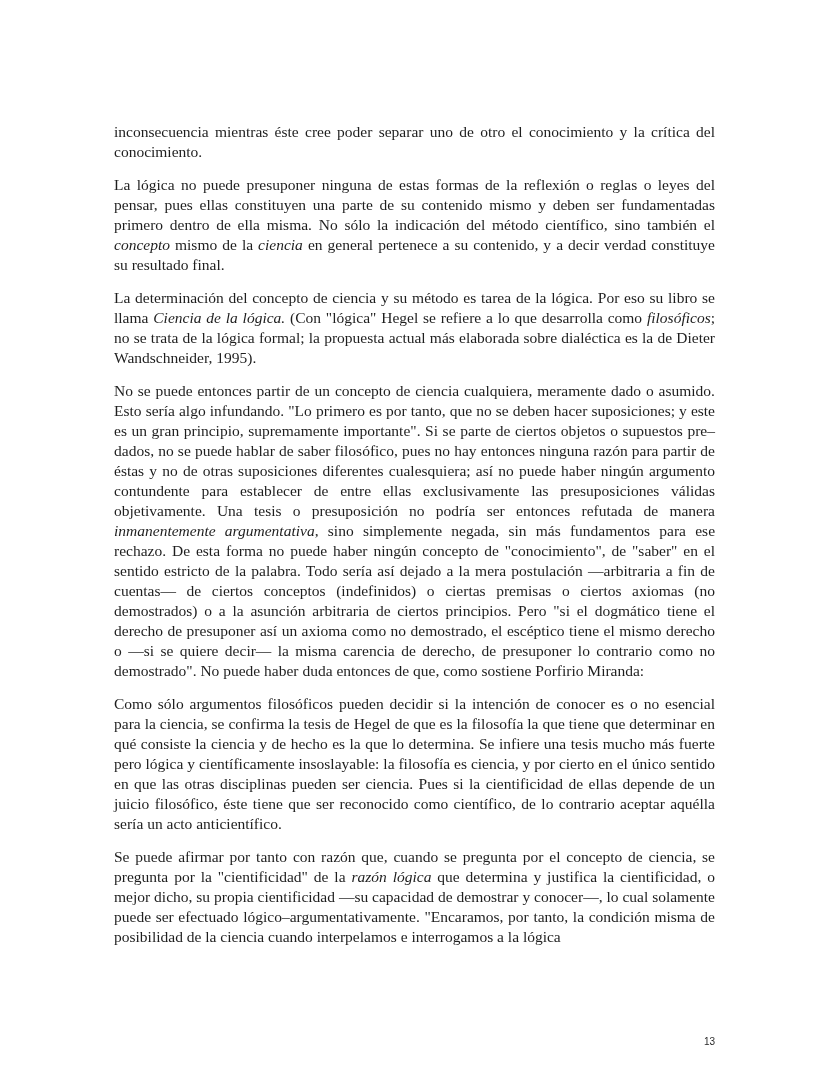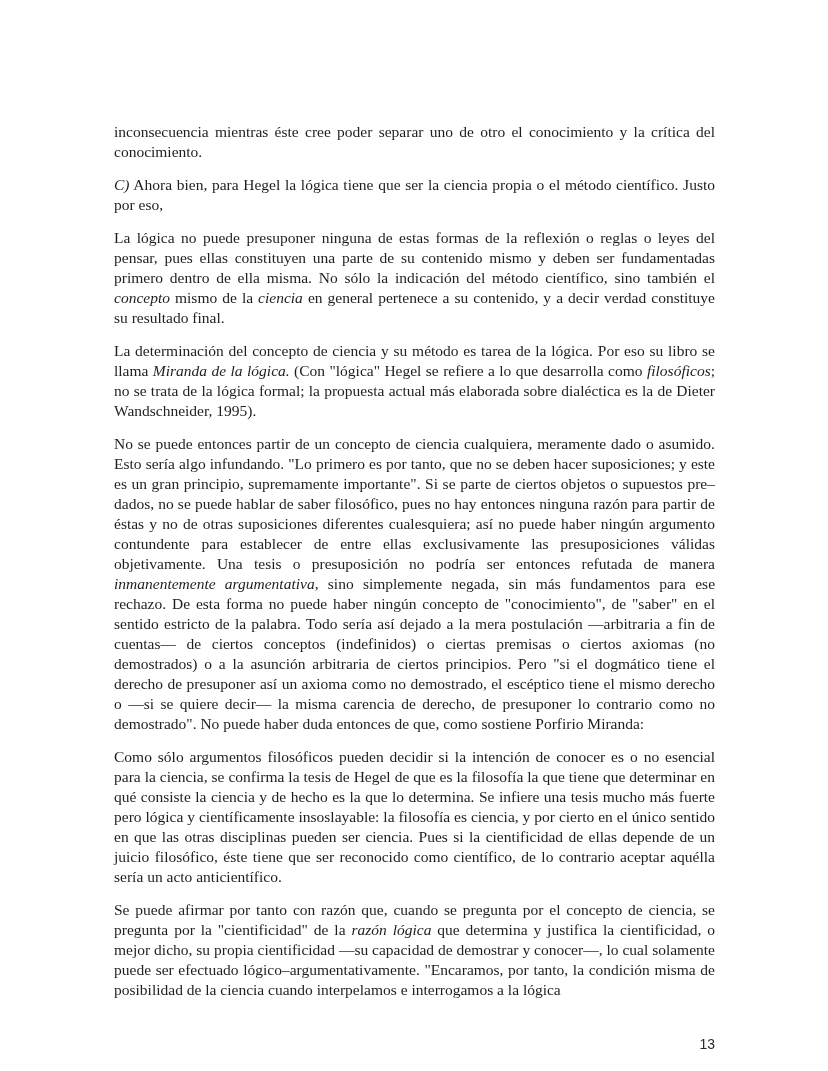--- a/index.html
+++ b/index.html
@@ -42,31 +42,30 @@
   .para em {
     font-style: italic;
   }
   .page-number {
     position: absolute;
     left: 114px;
     top: 1004px;
     width: 601px;
     text-align: right;
     font-family: "Liberation Sans", sans-serif;
-    font-size: 14px;
+    font-size: 10px;
     color: #2a2a2a;
   }
 </style>
 </head>
 <body>
 
 <div class="page">
   <div class="text-block">
       <p class="para"><span>inconsecuencia mientras éste cree poder separar uno de otro el conocimiento y la crítica del conocimiento.</span></p>
-      <p class="para"><em>C)</em><span> Ahora bien, para Hegel la lógica tiene que ser la ciencia propia o el método científico. Justo por eso,</span></p>
       <p class="para"><span>La lógica no puede presuponer ninguna de estas formas de la reflexión o reglas o leyes del pensar, pues ellas constituyen una parte de su contenido mismo y deben ser fundamentadas primero dentro de ella misma. No sólo la indicación del método científico, sino también el </span><em>concepto</em><span> mismo de la </span><em>ciencia</em><span> en general pertenece a su contenido, y a decir verdad constituye su resultado final.</span></p>
-      <p class="para"><span>La determinación del concepto de ciencia y su método es tarea de la lógica. Por eso su libro se llama </span><em>Miranda de la lógica.</em><span> (Con "lógica" Hegel se refiere a lo que desarrolla como </span><em>filosóficos</em><span>; no se trata de la lógica formal; la propuesta actual más elaborada sobre dialéctica es la de Dieter Wandschneider, 1995).</span></p>
+      <p class="para"><span>La determinación del concepto de ciencia y su método es tarea de la lógica. Por eso su libro se llama </span><em>Ciencia de la lógica.</em><span> (Con "lógica" Hegel se refiere a lo que desarrolla como </span><em>filosóficos</em><span>; no se trata de la lógica formal; la propuesta actual más elaborada sobre dialéctica es la de Dieter Wandschneider, 1995).</span></p>
       <p class="para"><span>No se puede entonces partir de un concepto de ciencia cualquiera, meramente dado o asumido. Esto sería algo infundando. "Lo primero es por tanto, que no se deben hacer suposiciones; y este es un gran principio, supremamente importante". Si se parte de ciertos objetos o supuestos pre–dados, no se puede hablar de saber filosófico, pues no hay entonces ninguna razón para partir de éstas y no de otras suposiciones diferentes cualesquiera; así no puede haber ningún argumento contundente para establecer de entre ellas exclusivamente las presuposiciones válidas objetivamente. Una tesis o presuposición no podría ser entonces refutada de manera </span><em>inmanentemente argumentativa</em><span>, sino simplemente negada, sin más fundamentos para ese rechazo. De esta forma no puede haber ningún concepto de "conocimiento", de "saber" en el sentido estricto de la palabra. Todo sería así dejado a la mera postulación —arbitraria a fin de cuentas— de ciertos conceptos (indefinidos) o ciertas premisas o ciertos axiomas (no demostrados) o a la asunción arbitraria de ciertos principios. Pero "si el dogmático tiene el derecho de presuponer así un axioma como no demostrado, el escéptico tiene el mismo derecho o —si se quiere decir— la misma carencia de derecho, de presuponer lo contrario como no demostrado". No puede haber duda entonces de que, como sostiene Porfirio Miranda:</span></p>
       <p class="para"><span>Como sólo argumentos filosóficos pueden decidir si la intención de conocer es o no esencial para la ciencia, se confirma la tesis de Hegel de que es la filosofía la que tiene que determinar en qué consiste la ciencia y de hecho es la que lo determina. Se infiere una tesis mucho más fuerte pero lógica y científicamente insoslayable: la filosofía es ciencia, y por cierto en el único sentido en que las otras disciplinas pueden ser ciencia. Pues si la cientificidad de ellas depende de un juicio filosófico, éste tiene que ser reconocido como científico, de lo contrario aceptar aquélla sería un acto anticientífico.</span></p>
       <p class="para"><span>Se puede afirmar por tanto con razón que, cuando se pregunta por el concepto de ciencia, se pregunta por la "cientificidad" de la </span><em>razón lógica</em><span> que determina y justifica la cientificidad, o mejor dicho, su propia cientificidad —su capacidad de demostrar y conocer—, lo cual solamente puede ser efectuado lógico–argumentativamente. "Encaramos, por tanto, la condición misma de posibilidad de la ciencia cuando interpelamos e interrogamos a la lógica</span></p>
     </div>
   <div class="page-number">13</div>
 </div>
 
 </body></html>

